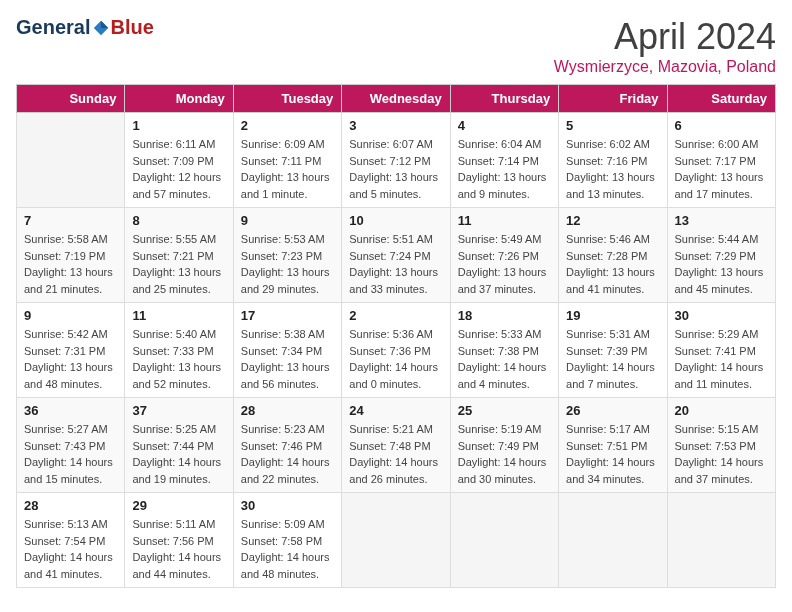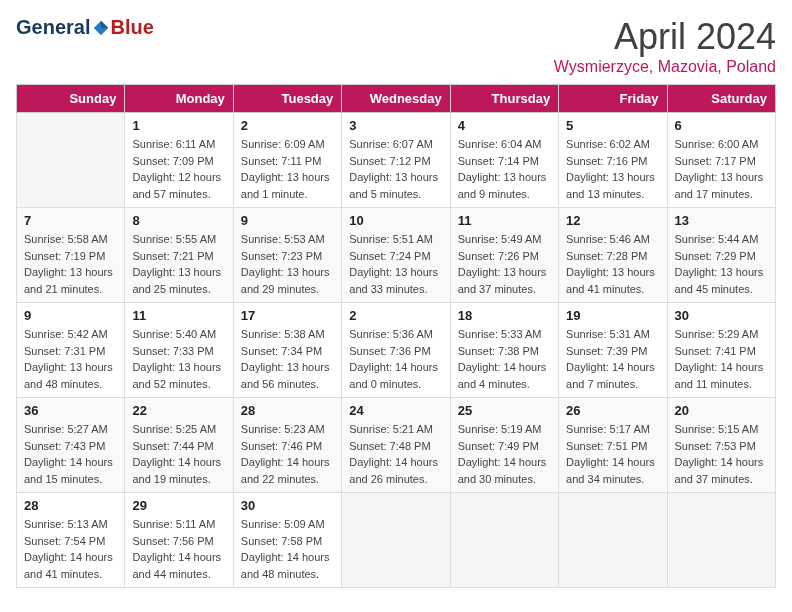--- a/index.html
+++ b/index.html
@@ -168,21 +168,21 @@
         <td><span class="day-number">18</span>
           <span class="day-detail">Sunrise: 5:33 AM<br>Sunset: 7:38 PM<br>Daylight: 14 hours and 4 minutes.</span></td>
         <td><span class="day-number">19</span>
           <span class="day-detail">Sunrise: 5:31 AM<br>Sunset: 7:39 PM<br>Daylight: 14 hours and 7 minutes.</span></td>
         <td><span class="day-number">30</span>
           <span class="day-detail">Sunrise: 5:29 AM<br>Sunset: 7:41 PM<br>Daylight: 14 hours and 11 minutes.</span></td>
       </tr>
       <tr class="week-row">
         <td><span class="day-number">36</span>
           <span class="day-detail">Sunrise: 5:27 AM<br>Sunset: 7:43 PM<br>Daylight: 14 hours and 15 minutes.</span></td>
-        <td><span class="day-number">22</span>
+        <td><span class="day-number">37</span>
           <span class="day-detail">Sunrise: 5:25 AM<br>Sunset: 7:44 PM<br>Daylight: 14 hours and 19 minutes.</span></td>
         <td><span class="day-number">28</span>
           <span class="day-detail">Sunrise: 5:23 AM<br>Sunset: 7:46 PM<br>Daylight: 14 hours and 22 minutes.</span></td>
         <td><span class="day-number">24</span>
           <span class="day-detail">Sunrise: 5:21 AM<br>Sunset: 7:48 PM<br>Daylight: 14 hours and 26 minutes.</span></td>
         <td><span class="day-number">25</span>
           <span class="day-detail">Sunrise: 5:19 AM<br>Sunset: 7:49 PM<br>Daylight: 14 hours and 30 minutes.</span></td>
         <td><span class="day-number">26</span>
           <span class="day-detail">Sunrise: 5:17 AM<br>Sunset: 7:51 PM<br>Daylight: 14 hours and 34 minutes.</span></td>
         <td><span class="day-number">20</span>

